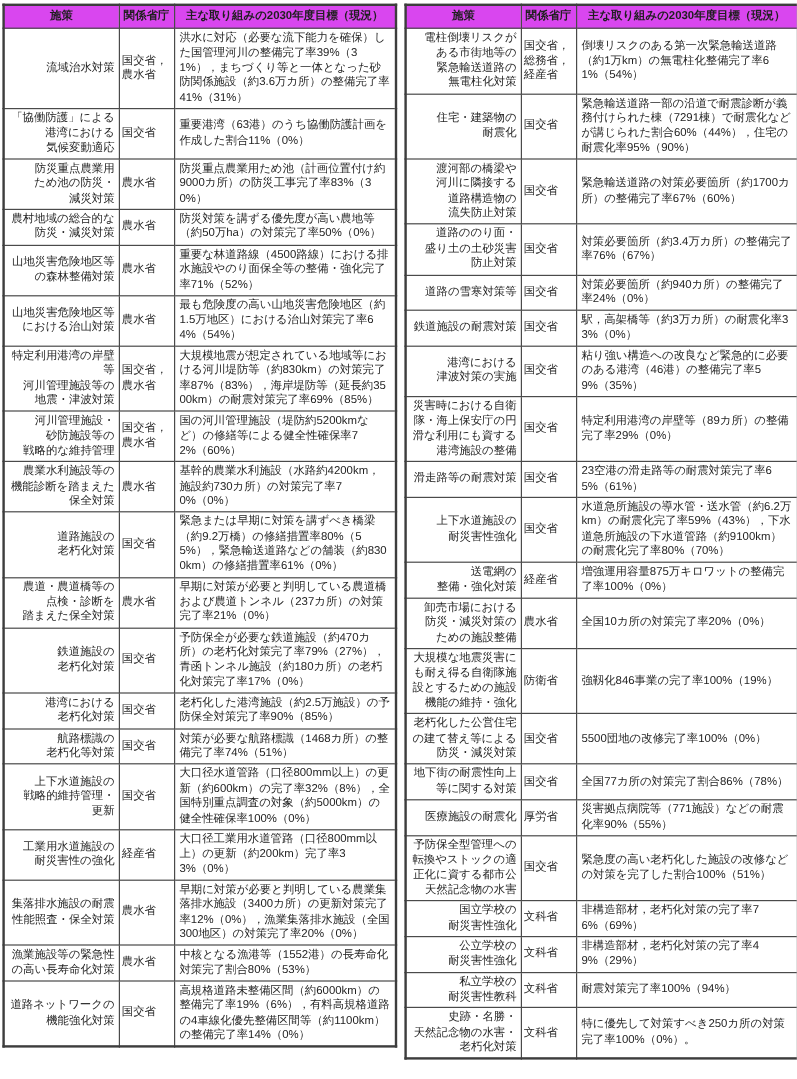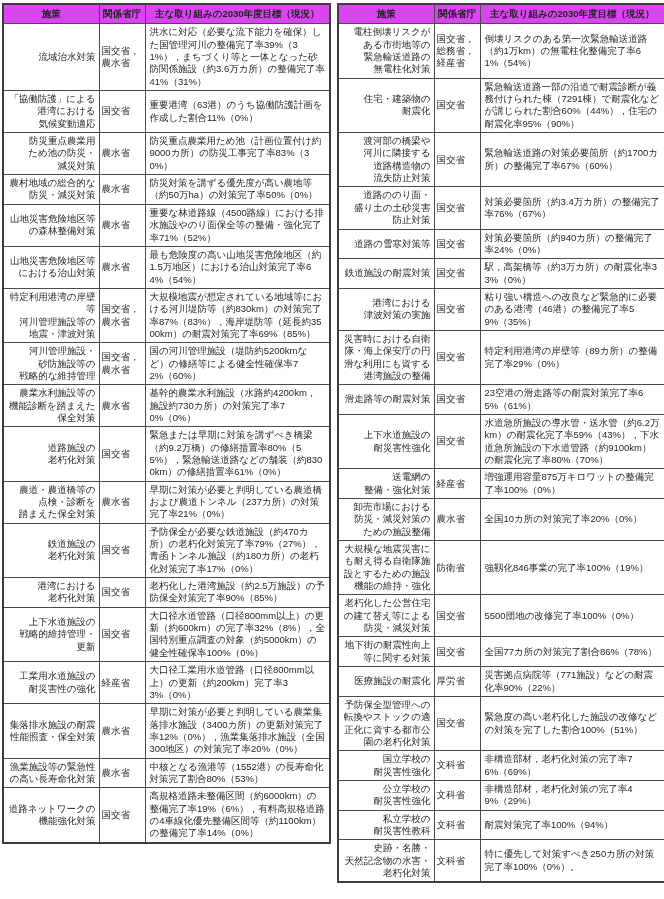--- a/index.html
+++ b/index.html
@@ -155,20 +155,26 @@
           <td class="ministry">国交省</td>
           <td class="goal">予防保全が必要な鉄道施設（約470カ所）の老朽化対策完了率79%（27%），青函トンネル施設（約180カ所）の老朽化対策完了率17%（0%）</td>
         </tr>
         <tr>
           <td class="measure">港湾における
 老朽化対策</td>
           <td class="ministry">国交省</td>
           <td class="goal">老朽化した港湾施設（約2.5万施設）の予防保全対策完了率90%（85%）</td>
         </tr>
         <tr>
+          <td class="measure">航路標識の
+老朽化等対策</td>
+          <td class="ministry">国交省</td>
+          <td class="goal">対策が必要な航路標識（1468カ所）の整備完了率74%（51%）</td>
+        </tr>
+        <tr>
           <td class="measure">上下水道施設の
 戦略的維持管理・
 更新</td>
           <td class="ministry">国交省</td>
           <td class="goal">大口径水道管路（口径800mm以上）の更新（約600km）の完了率32%（8%），全国特別重点調査の対象（約5000km）の健全性確保率100%（0%）</td>
         </tr>
         <tr>
           <td class="measure">工業用水道施設の
 耐災害性の強化</td>
           <td class="ministry">経産省</td>
@@ -305,27 +311,27 @@
         </tr>
         <tr>
           <td class="measure">地下街の耐震性向上
 等に関する対策</td>
           <td class="ministry">国交省</td>
           <td class="goal">全国77カ所の対策完了割合86%（78%）</td>
         </tr>
         <tr>
           <td class="measure">医療施設の耐震化</td>
           <td class="ministry">厚労省</td>
-          <td class="goal">災害拠点病院等（771施設）などの耐震化率90%（22%）</td>
+          <td class="goal">災害拠点病院等（771施設）などの耐震化率90%（55%）</td>
         </tr>
         <tr>
           <td class="measure">予防保全型管理への
 転換やストックの適
 正化に資する都市公
-園の老朽化対策</td>
+天然記念物の水害</td>
           <td class="ministry">国交省</td>
           <td class="goal">緊急度の高い老朽化した施設の改修などの対策を完了した割合100%（51%）</td>
         </tr>
         <tr>
           <td class="measure">国立学校の
 耐災害性強化</td>
           <td class="ministry">文科省</td>
           <td class="goal">非構造部材，老朽化対策の完了率76%（69%）</td>
         </tr>
         <tr>

